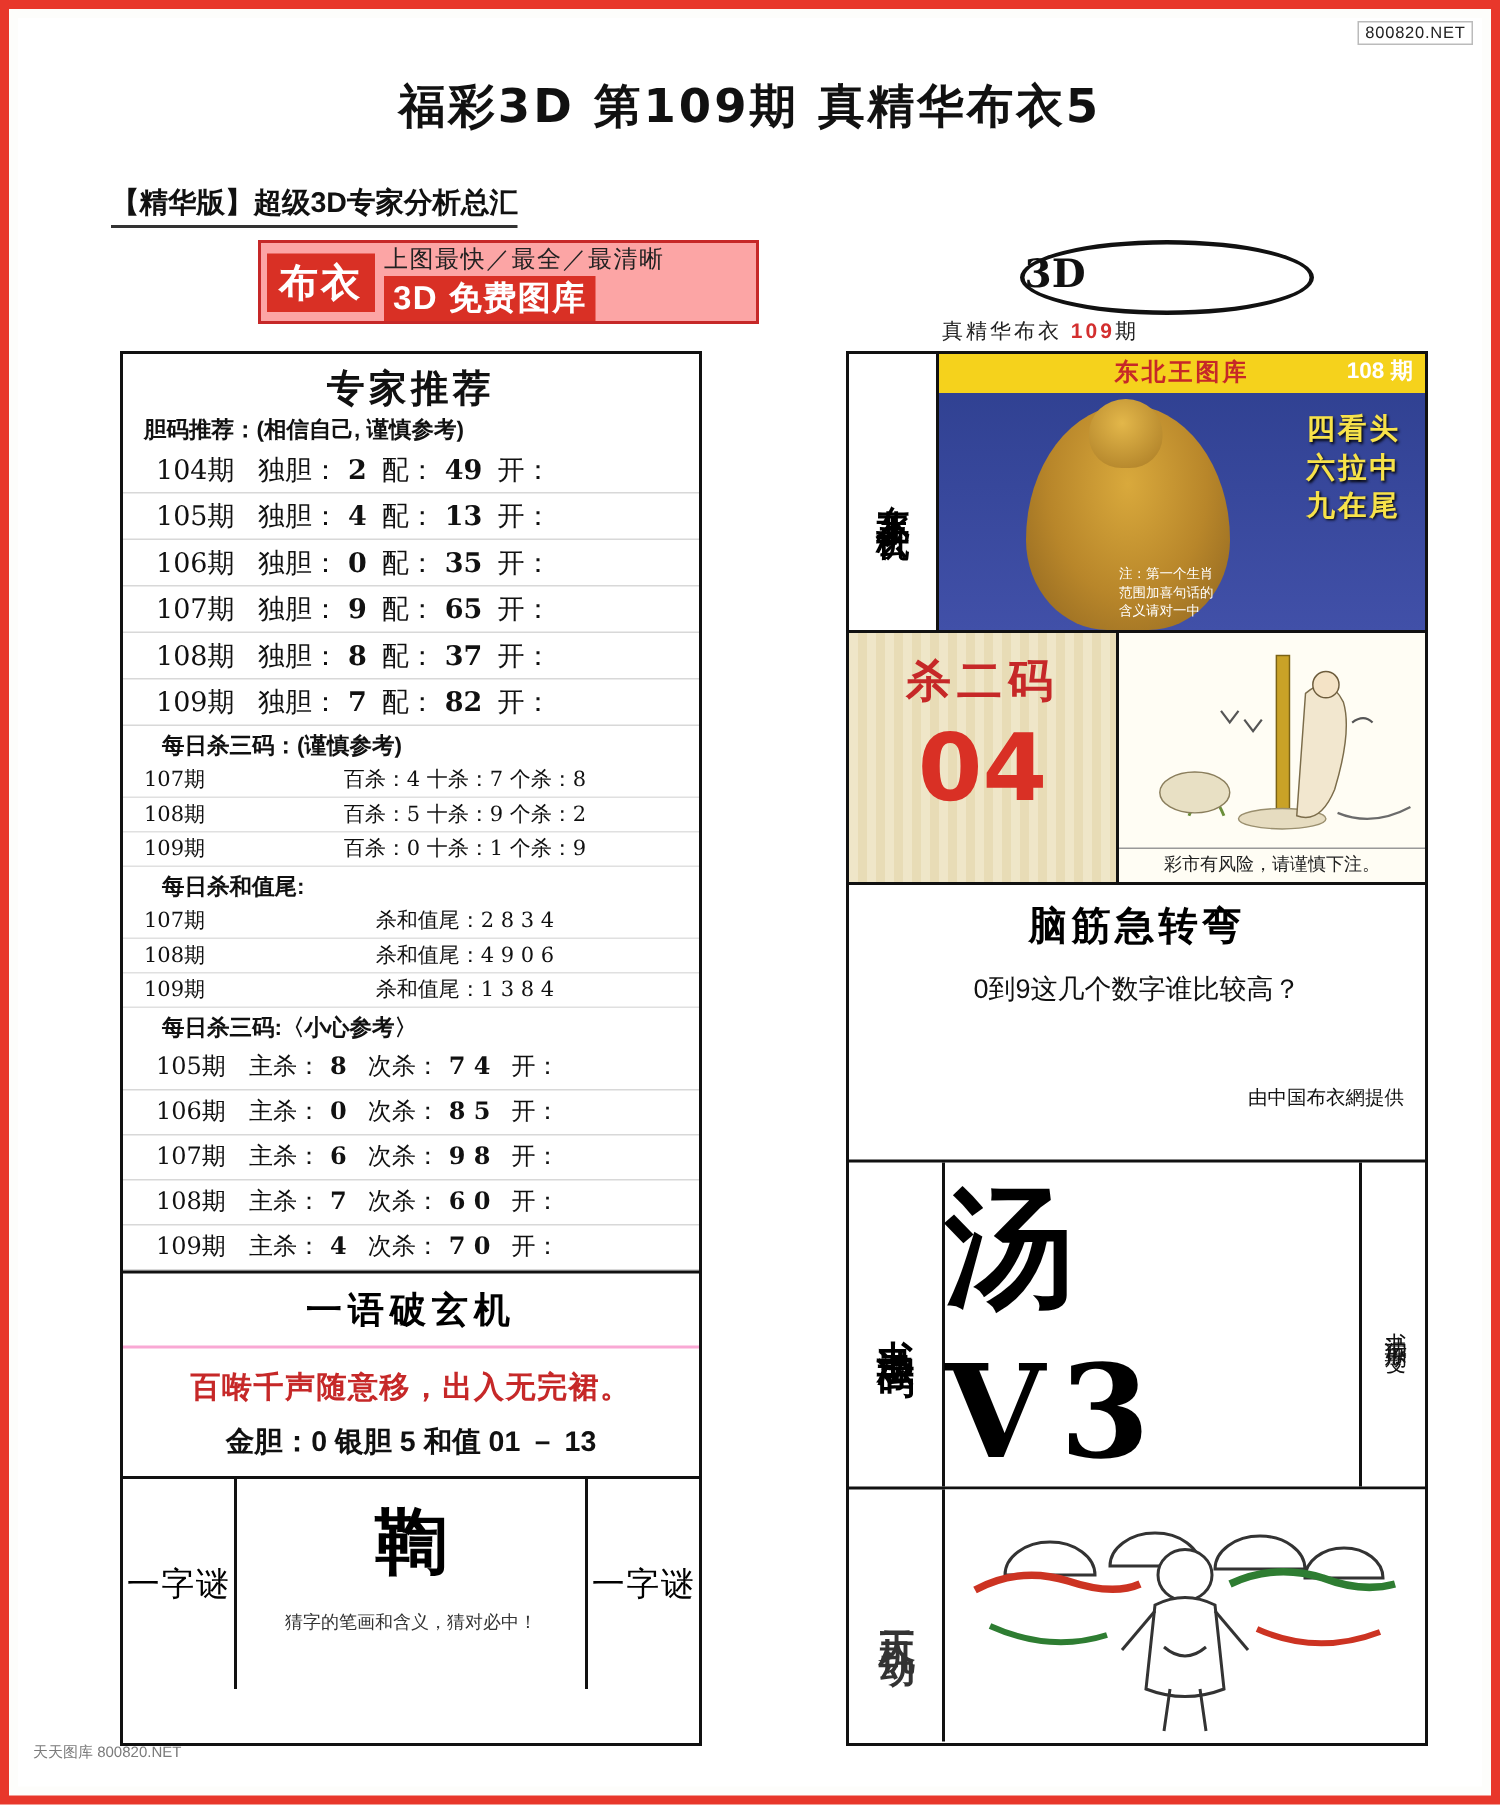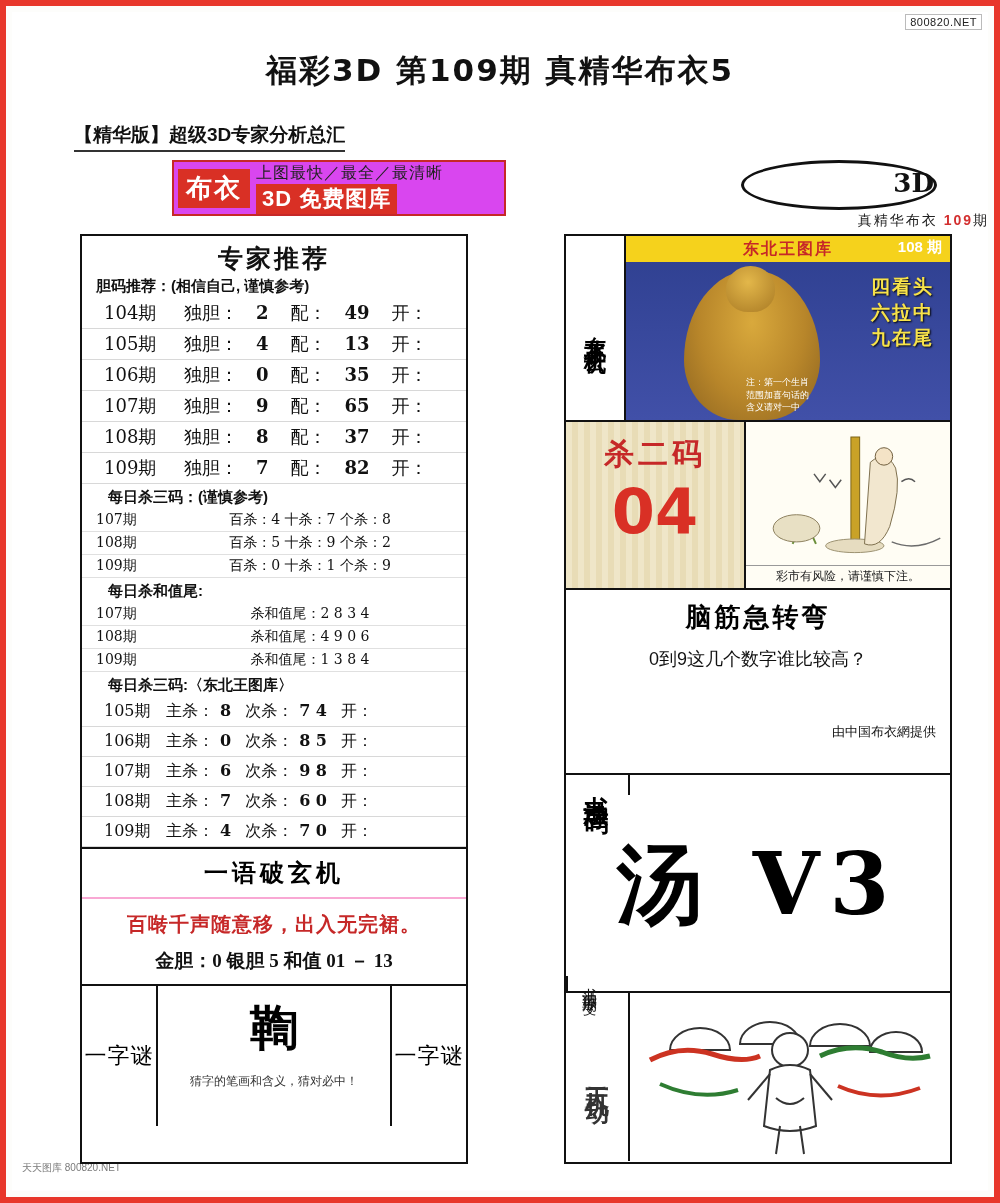--- a/index.html
+++ b/index.html
@@ -42,34 +42,34 @@
   }
   .subtitle{
     position:absolute;top:110px;left:62px;
     font-size:19px;font-weight:bold;color:#111;
     border-bottom:2px solid #333;
     padding-bottom:2px;
   }
   
   .logo-left{
     position:absolute;top:148px;left:160px;width:330px;height:52px;
-    border:2px solid #c62828;background:#d946ef;
+    border:2px solid #c62828;background:#fca5a5;
     display:flex;align-items:center;
   }
   .logo-left .by{
     background:#d93025;color:#fff;font-weight:bold;font-size:26px;
     padding:2px 8px;margin-left:4px;letter-spacing:2px;
     font-family:"DejaVu Sans",sans-serif;
   }
   .logo-left .rt{flex:1;padding-left:6px;}
   .logo-left .rt .l1{font-size:16px;color:#222;letter-spacing:1px;}
   .logo-left .rt .l2{font-size:22px;font-weight:bold;color:#fff;background:#d93025;display:inline-block;padding:0 6px;letter-spacing:1px;}
   .logo-right{
-    position:absolute;top:148px;left:677px;width:300px;height:68px;
-    text-align:right;
+    position:absolute;top:148px;left:616px;width:300px;height:68px;
+    text-align:left;
   }
   .logo-right .ellipse{
     width:190px;height:44px;margin:0 auto;border:3px solid #111;border-radius:50%;
     font-size:26px;font-weight:bold;line-height:40px;color:#111;
     font-family:"DejaVu Serif",serif;
   }
   .logo-right .cap{font-size:14px;color:#222;margin-top:2px;letter-spacing:2px;}
   .logo-right .cap .num{color:#d32f2f;font-weight:bold;}
 
   
@@ -86,21 +86,20 @@
     padding:6px 0 2px;letter-spacing:3px;
   }
   .lt-sub{
     font-size:15px;font-weight:bold;color:#111;padding-left:14px;
   }
   .rowlist{padding:2px 0 0 0;}
   .row{
     display:flex;align-items:baseline;font-size:18px;color:#111;
     padding:3px 0 3px 22px;border-bottom:1px solid #d8d8d8;
     font-family:"DejaVu Serif","Liberation Serif",serif;
-    gap:12px;
   }
   .row .q{width:68px;}
   .row .k{margin-right:4px;}
   .row .v{font-weight:bold;margin:0 10px 0 2px;}
   .sect-title{
     font-size:15px;font-weight:bold;color:#111;padding:4px 0 2px 26px;
   }
   .srow{
     display:flex;font-size:14px;color:#111;padding:2px 0 2px 14px;
     border-bottom:1px solid #e0e0e0;
@@ -121,21 +120,21 @@
     text-align:center;font-size:24px;font-weight:bold;letter-spacing:4px;
     padding:8px 0;border-bottom:2px solid #f9a8d4;
   }
   .poem{
     text-align:center;font-size:20px;font-weight:bold;color:#c62828;
     padding:12px 0 6px;letter-spacing:1px;
   }
   .jindan{
     text-align:center;font-size:19px;font-weight:bold;color:#111;
     padding:4px 5px 10px;border-bottom:2px solid #111;
-    font-family:Liberation Serif, serif;
+    font-family:Liberation Sans, sans-serif;
   }
   .riddle{
     display:flex;height:140px;
   }
   .riddle .side{
     width:74px;border-right:2px solid #111;
     display:flex;align-items:center;justify-content:center;
     font-size:22px;font-weight:normal;line-height:1.15;letter-spacing:1px;
   }
   .riddle .side.r{border-right:none;border-left:2px solid #111;}
@@ -190,21 +189,21 @@
   .sha .n{font-size:62px;font-weight:bold;color:#d93025;line-height:1;margin-top:6px;font-family:"DejaVu Sans",sans-serif;}
   .pic{flex:1;position:relative;background:#fffdf4;text-align:center;}
   .pic .risk{
     position:absolute;bottom:0;left:0;right:0;font-size:12px;color:#222;
     border-top:1px solid #999;padding:3px 6px;line-height:1.3;
   }
   .rb-3{height:185px;text-align:center;padding-top:10px;}
   .rb-3 .h{font-size:26px;font-weight:bold;letter-spacing:3px;}
   .rb-3 .q{font-size:18px;margin-top:12px;color:#111;}
   .rb-3 .prov{font-size:13px;color:#111;margin-top:52px;text-align:right;padding-right:14px;}
-  .rb-4{height:218px;display:flex;flex-direction:column;}
+  .rb-4{height:218px;display:flex;}
   .rb-4 .vl{
     width:62px;border-right:2px solid #111;display:flex;align-items:center;justify-content:center;
     font-size:25px;font-weight:bold;
   }
   .rb-4 .vl span{writing-mode:vertical-rl;letter-spacing:5px;}
   .rb-4 .vr{
     width:42px;border-left:2px solid #111;display:flex;align-items:center;justify-content:center;
     font-size:15px;color:#111;
   }
   .rb-4 .vr span{writing-mode:vertical-rl;letter-spacing:3px;}
@@ -322,21 +321,21 @@
       </div>
       <div class="srow">
         <span class="q">108期</span>
         <span class="body">杀和值尾：4 9 0 6</span>
       </div>
       <div class="srow">
         <span class="q">109期</span>
         <span class="body">杀和值尾：1 3 8 4</span>
       </div>
 
-      <div class="sect-title">每日杀三码:〈东北王图库〉</div>
+      <div class="sect-title">每日杀三码:〈小心参考〉</div>
       <div class="krow">
         <span class="q">105期</span>
         <span class="t">主杀：</span>
         <span class="v">8</span>
         <span class="t">次杀：</span>
         <span class="v">7 4</span>
         <span class="t">开：</span>
       </div>
       <div class="krow">
         <span class="q">106期</span>

